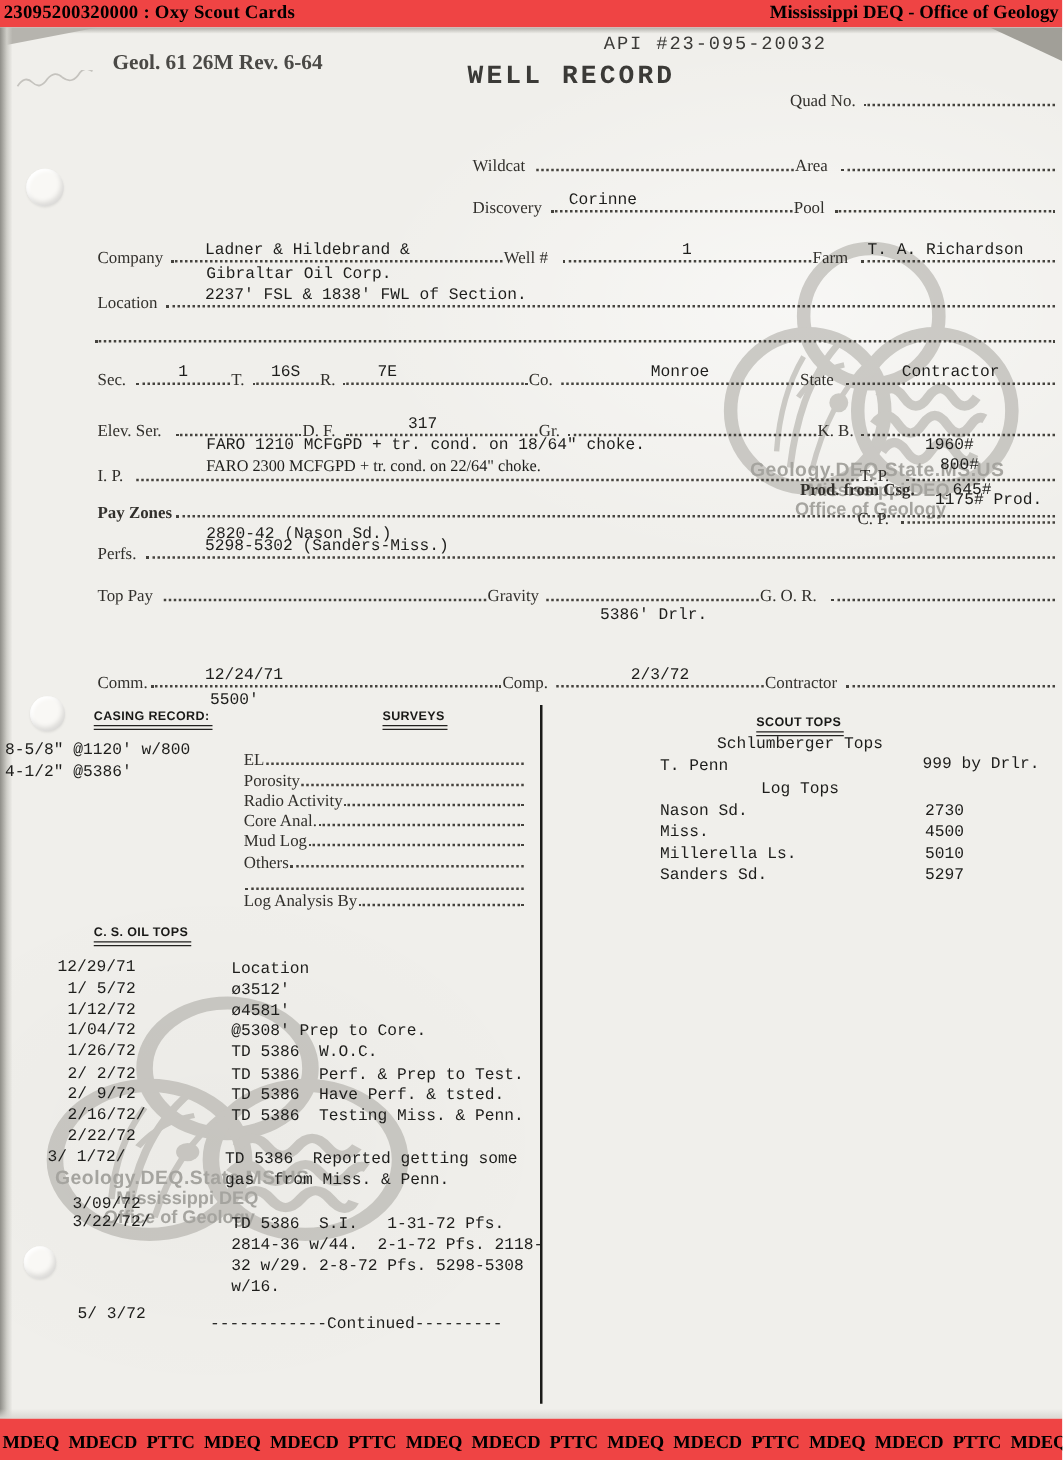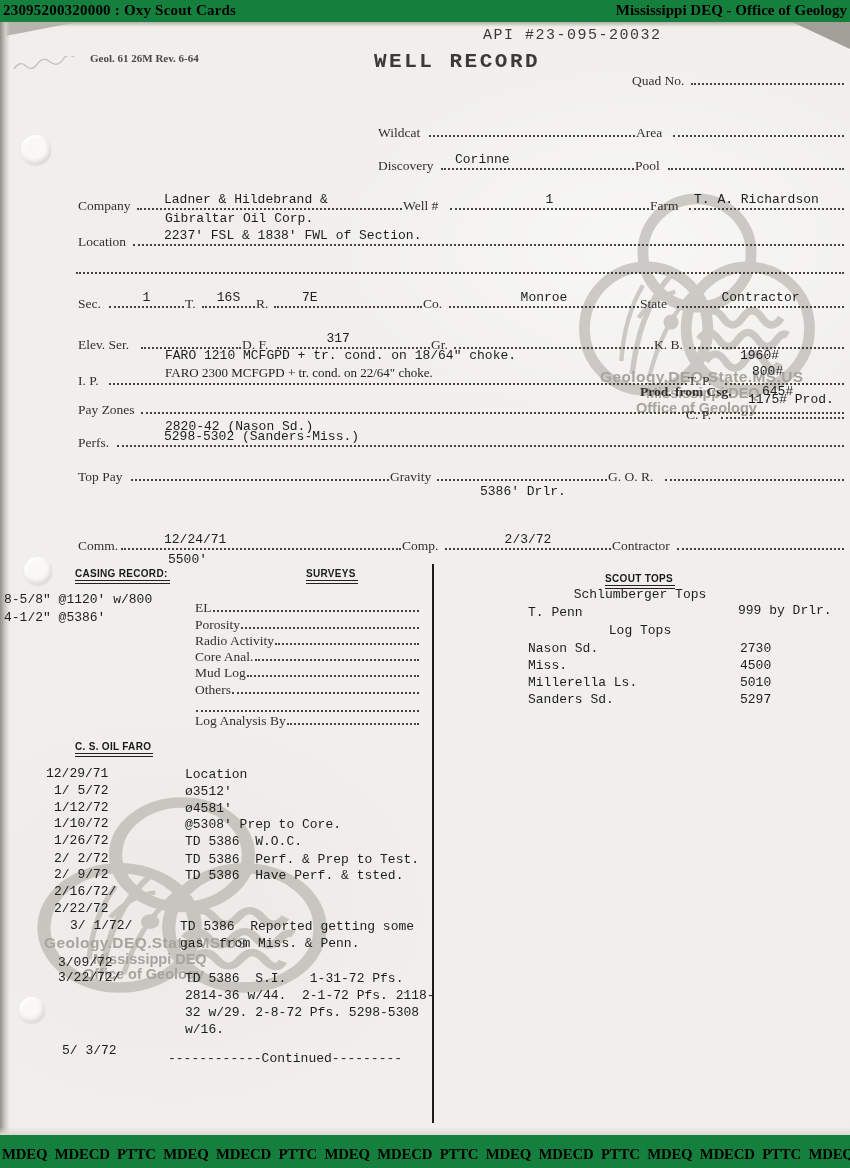--- a/index.html
+++ b/index.html
@@ -1,19 +1,19 @@
 <!DOCTYPE html>
 <html><head>
 <meta charset="utf-8">
 <style>
   html,body{margin:0;padding:0;background:#ffffff;}
   .page{position:relative;width:850px;height:1168px;overflow:hidden;background:#ffffff;
         font-family:"Liberation Serif",serif;}
   
-  .vbar{position:absolute;left:0;width:850px;background:#15803d;color:#000;
+  .vbar{position:absolute;left:0;width:850px;background:#ef4444;color:#000;
         font-family:"Liberation Serif",serif;font-weight:bold;}
   .vtop{top:0;height:22px;font-size:15px;}
   .vtop .l{position:absolute;left:3px;top:2px;letter-spacing:0.2px;}
   .vtop .r{position:absolute;right:3px;top:2px;}
   .vbot{top:1135px;height:33px;}
   .vbot .strip{position:absolute;left:2px;top:11px;font-size:14.8px;word-spacing:4px;
         letter-spacing:-0.2px;white-space:pre;}
   
   .paper{position:absolute;left:0;top:22px;width:850px;height:1113px;background:#f0efeb;
          background-image:radial-gradient(ellipse 500px 300px at 75% 20%, rgba(255,255,255,0.5), rgba(255,255,255,0) 70%),
@@ -102,21 +102,21 @@
     </svg>
 
   <div class="wm-text wm1" style="left:600px;top:368px;">Geology.DEQ.State.MS.US</div>
   <div class="wm-text wm2" style="left:646px;top:385px;">Mississippi DEQ</div>
   <div class="wm-text wm2" style="left:636px;top:400px;">Office of Geology</div>
 
   <div class="wm-text wm1" style="left:44px;top:934px;">Geology.DEQ.State.MS.US</div>
   <div class="wm-text wm2" style="left:93px;top:951px;">Mississippi DEQ</div>
   <div class="wm-text wm2" style="left:83px;top:966px;">Office of Geology</div>
 
-  <div class="abs" style="left:90px;top:52px;font-size:11px;font-weight:bold;color:#4a4946;">Geol. 61 26M Rev. 6-64</div>
+  <div class="abs" style="left:90px;top:40px;font-size:17px;font-weight:bold;color:#4a4946;">Geol. 61 26M Rev. 6-64</div>
   <div class="abs stamp" style="left:483px;top:27px;font-size:15px;letter-spacing:1.5px;">API #23-095-20032</div>
   <div class="abs stamp" style="left:374px;top:50px;font-size:21px;font-weight:bold;letter-spacing:2.5px;">WELL RECORD</div>
 
   <div class="frow" style="left:632px;top:72px;width:213px;">
     <span class="lab" style="width:58px;">Quad No.</span>
     <span class="dots"></span>
   </div>
 
   <div class="frow" style="left:378px;top:124px;width:467px;">
     <span class="lab" style="width:50px;">Wildcat</span>
@@ -211,21 +211,21 @@
   <div class="abs lab" style="left:640px;top:384px;font-weight:bold;">Prod. from Csg.</div>
   <div class="typ abs" style="left:762px;top:384px;">645#</div>
 
   <div class="frow" style="left:686px;top:406px;width:159px;">
     <span class="lab" style="width:34px;">C. P.</span>
     <span class="dots"></span>
   </div>
   <div class="typ abs" style="left:748px;top:392px;">1175# Prod.</div>
 
   <div class="frow" style="left:78px;top:401px;width:767px;">
-    <span class="lab" style="width:62px;">Pay Zones</span>
+    <span class="lab" style="width:62px;font-weight:bold;">Pay Zones</span>
     <span class="dots"></span>
   </div>
   <div class="typ abs" style="left:165px;top:419px;">2820-42 (Nason Sd.)</div>
 
   <div class="frow" style="left:78px;top:434px;width:767px;">
     <span class="lab" style="width:38px;">Perfs.</span>
     <span class="dots">
         <span class="val" style="left:47px;">5298-5302 (Sanders-Miss.)</span>
       </span>
   </div>
@@ -303,39 +303,40 @@
   <div class="typ abs" style="left:490px;top:623px;width:300px;text-align:center;">Log Tops</div>
   <div class="typ abs" style="left:528px;top:641px;">Nason Sd.</div>
   <div class="typ abs" style="left:740px;top:641px;">2730</div>
   <div class="typ abs" style="left:528px;top:658px;">Miss.</div>
   <div class="typ abs" style="left:740px;top:658px;">4500</div>
   <div class="typ abs" style="left:528px;top:675px;">Millerella Ls.</div>
   <div class="typ abs" style="left:740px;top:675px;">5010</div>
   <div class="typ abs" style="left:528px;top:692px;">Sanders Sd.</div>
   <div class="typ abs" style="left:740px;top:692px;">5297</div>
 
-  <div class="shead" style="left:75px;top:741px;">C. S. OIL FARO</div>
+  <div class="shead" style="left:75px;top:741px;">C. S. OIL TOPS</div>
 
   <div class="typ abs" style="left:46px;top:766px;">12/29/71</div>
   <div class="typ abs note" style="left:185px;top:766px;">Location</div>
   <div class="typ abs" style="left:54px;top:783px;">1/ 5/72</div>
   <div class="typ abs note" style="left:185px;top:783px;">ø3512'</div>
   <div class="typ abs" style="left:54px;top:800px;">1/12/72</div>
   <div class="typ abs note" style="left:185px;top:800px;">ø4581'</div>
-  <div class="typ abs" style="left:54px;top:816px;">1/10/72</div>
+  <div class="typ abs" style="left:54px;top:816px;">1/04/72</div>
   <div class="typ abs note" style="left:185px;top:816px;">@5308' Prep to Core.</div>
   <div class="typ abs" style="left:54px;top:833px;">1/26/72</div>
   <div class="typ abs note" style="left:185px;top:833px;">TD 5386  W.O.C.</div>
   <div class="typ abs" style="left:54px;top:851px;">2/ 2/72</div>
   <div class="typ abs note" style="left:185px;top:851px;">TD 5386  Perf. &amp; Prep to Test.</div>
   <div class="typ abs" style="left:54px;top:867px;">2/ 9/72</div>
   <div class="typ abs note" style="left:185px;top:867px;">TD 5386  Have Perf. &amp; tsted.</div>
   <div class="typ abs" style="left:54px;top:884px;">2/16/72/</div>
+  <div class="typ abs note" style="left:185px;top:884px;">TD 5386  Testing Miss. &amp; Penn.</div>
   <div class="typ abs" style="left:54px;top:901px;">2/22/72</div>
-  <div class="typ abs" style="left:70px;top:918px;text-align:center;">3/ 1/72/</div>
+  <div class="typ abs" style="left:38px;top:918px;text-align:center;">3/ 1/72/</div>
   <div class="typ abs note" style="left:180px;top:918px;">TD 5386  Reported getting some
 gas  from Miss. &amp; Penn.</div>
   <div class="typ abs" style="left:58px;top:955px;">3/09/72</div>
   <div class="typ abs" style="left:58px;top:970px;">3/22/72/</div>
   <div class="typ abs note" style="left:185px;top:970px;">TD 5386  S.I.   1-31-72 Pfs.
 2814-36 w/44.  2-1-72 Pfs. 2118-
 32 w/29. 2-8-72 Pfs. 5298-5308
 w/16.</div>
   <div class="typ abs" style="left:62px;top:1043px;">5/ 3/72</div>
   <div class="typ abs" style="left:168px;top:1051px;">------------Continued---------</div>

